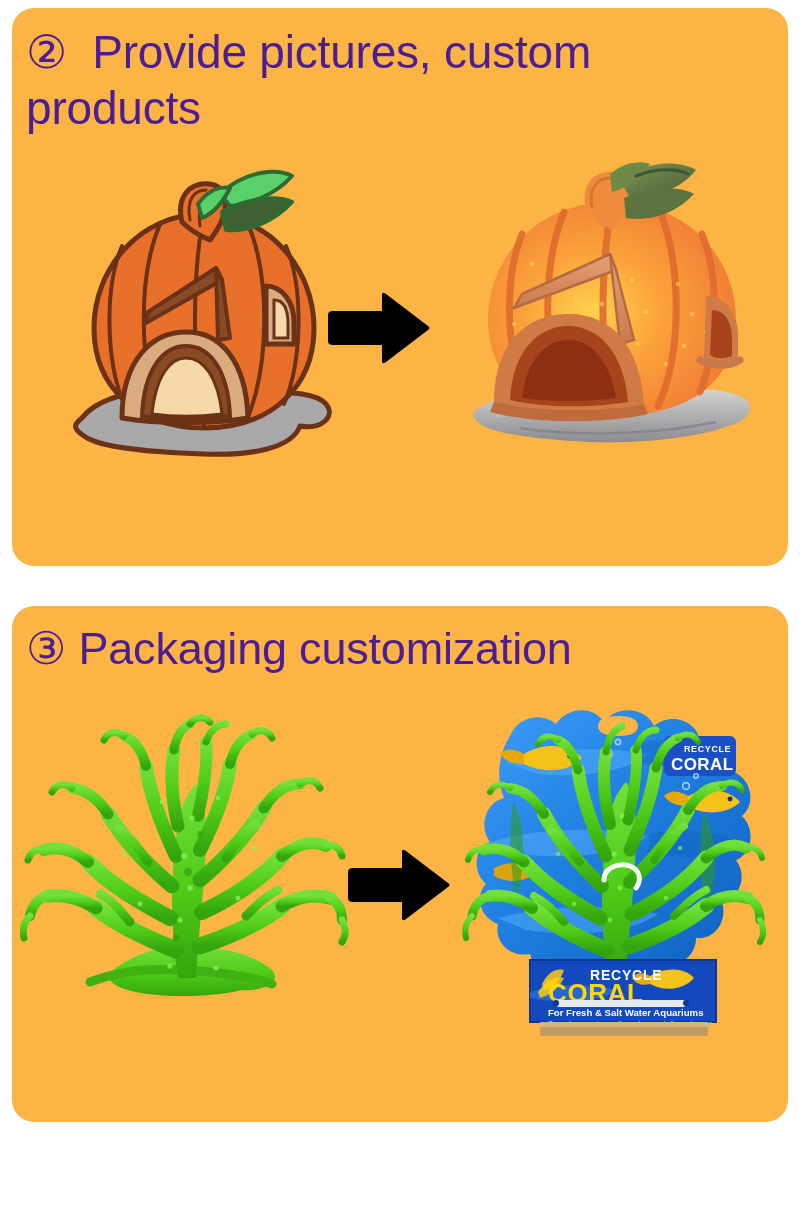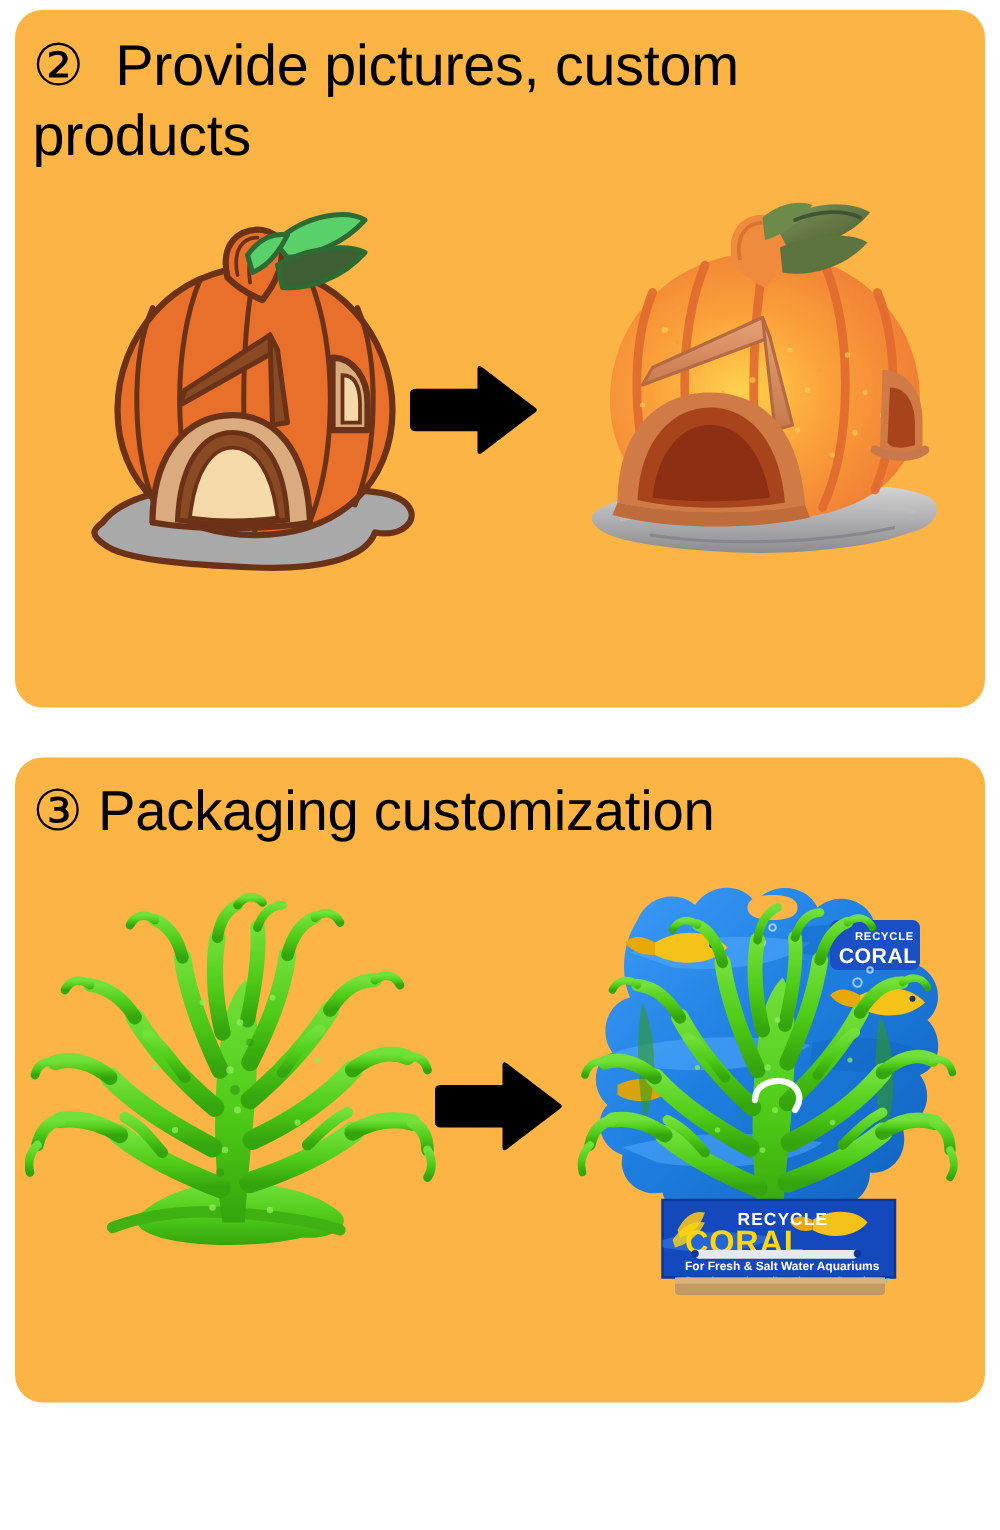--- a/index.html
+++ b/index.html
@@ -17,21 +17,21 @@
     background: #fcb445;
     border-radius: 22px;
   }
   #panel-1 { top: 8px;  height: 558px; }
   #panel-2 { top: 606px; height: 516px; }
 
   .panel-title {
     position: absolute;
     left: 14px; top: 16px;
     right: 20px;
-    color: #000000;
+    color: #4c1d95;
     font-size: 46px;
     line-height: 1.22;
     font-weight: 300;
     letter-spacing: -0.2px;
     white-space: pre-wrap;
   }
   #panel-2 .panel-title { font-size: 45px; }
 
   .stage { position: absolute; left: 0; right: 0; }
   #stage-1 { top: 150px; height: 330px; }

